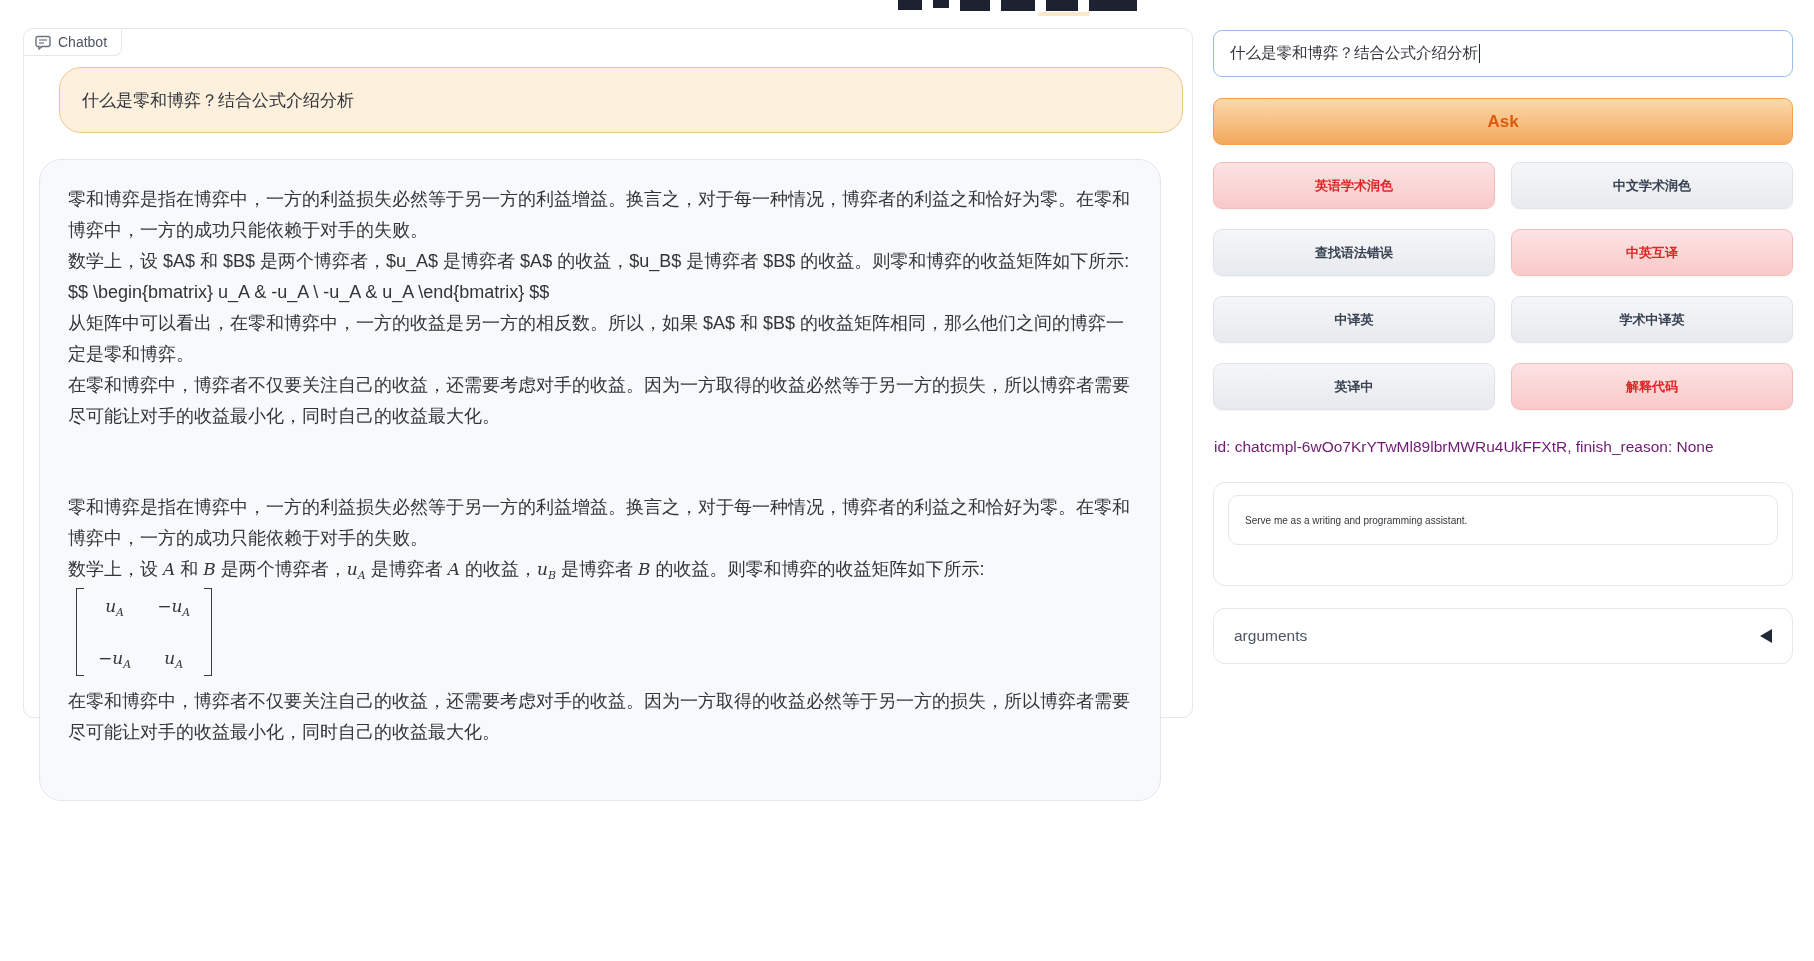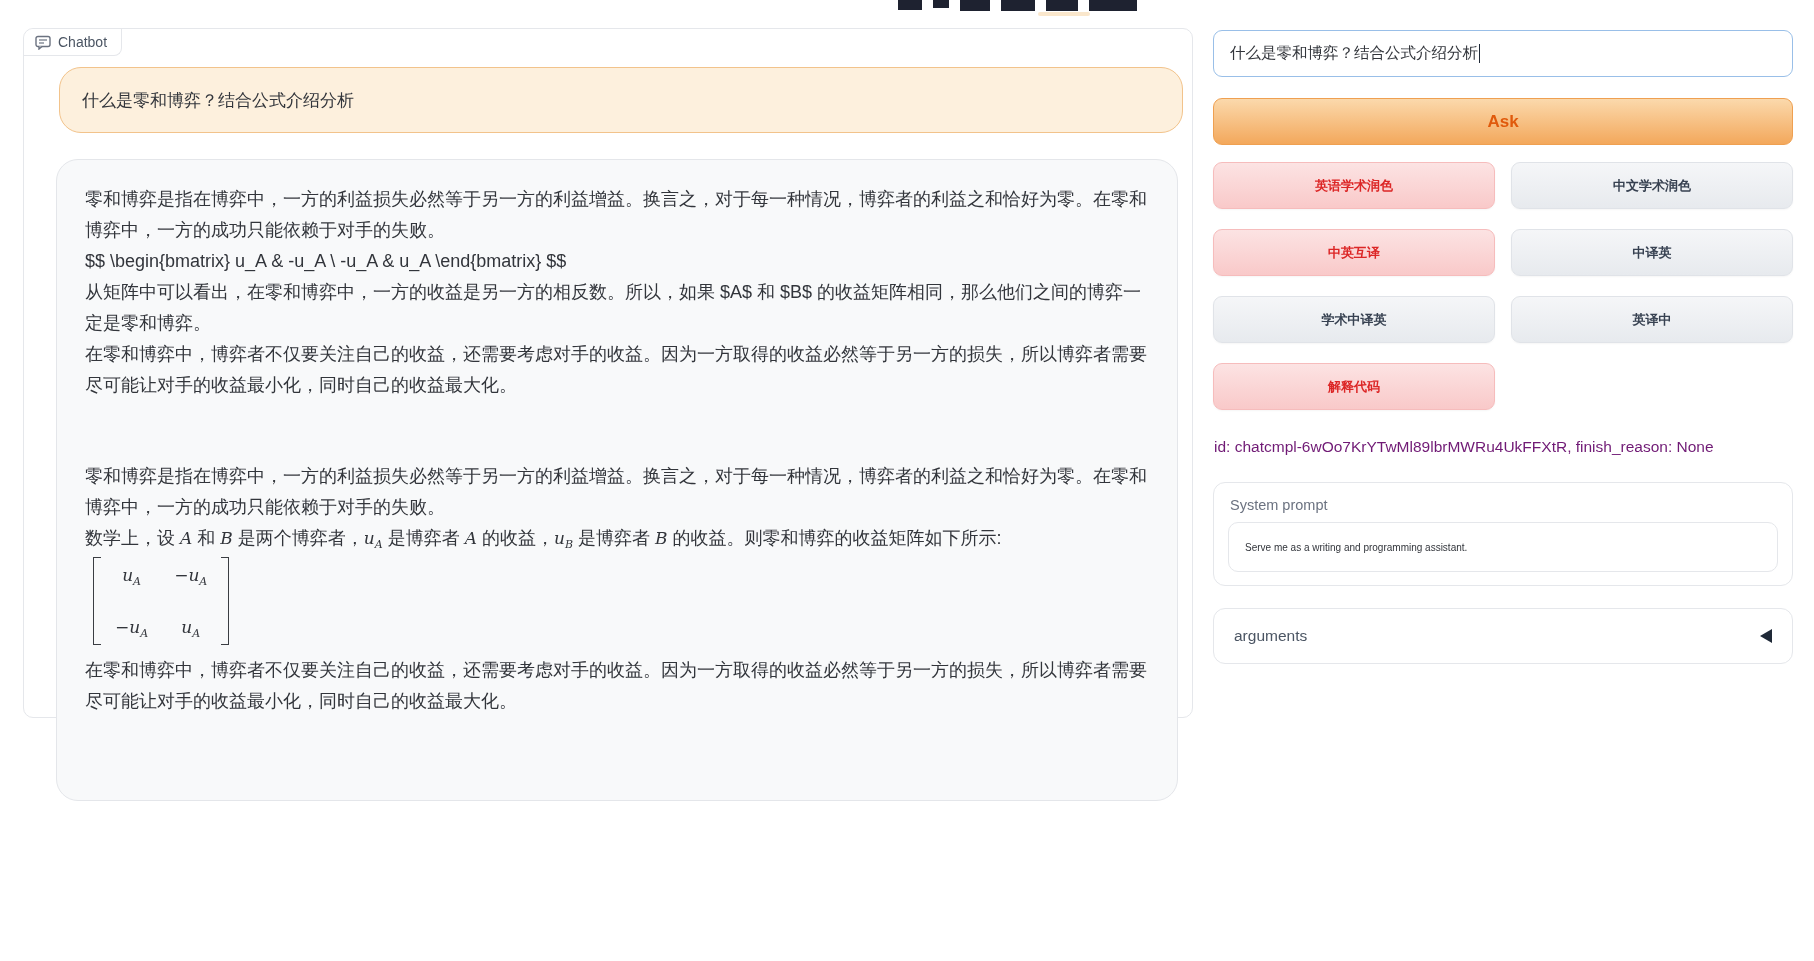--- a/index.html
+++ b/index.html
@@ -18,21 +18,21 @@
   .chatbot-chip { position:absolute; top:0; left:0; display:flex; align-items:center; gap:7px;
     background:#fff; border-right:1px solid #e5e7eb; border-bottom:1px solid #e5e7eb;
     border-top-left-radius:10px; border-bottom-right-radius:8px; padding:5px 14px 5px 11px;
     color:#4b5563; font-size:14px; }
   .chatbot-chip svg { display:block; }
 
   .user-bubble { position:absolute; left:35px; top:38px; width:1124px; height:66px;
     background:#fdf0dd; border:1.5px solid #f2c38b; border-radius:22px;
     display:flex; align-items:center; padding:0 22px; font-size:17px; color:#32353b; }
 
-  .bot-bubble { position:absolute; left:32px; top:130px; width:1122px; height:642px;
+  .bot-bubble { position:absolute; left:15px; top:130px; width:1122px; height:642px;
     background:#f8f9fa; border:1.5px solid #e4e6ea; border-radius:22px;
     padding:24px 28px; font-size:18px; line-height:31px; color:#32353b; overflow:hidden; }
   .msg-line { margin:0; }
   .section-gap { height:60px; }
 
   .math { font-family:"DejaVu Serif", serif; font-style:italic; font-size:17px; color:#32353b; }
   .math sub { font-size:11px; font-style:italic; line-height:0; }
 
   .matrix { display:inline-flex; align-items:stretch; margin:3px 0 3px 8px; }
   .bracket { width:8px; border-top:1.5px solid #3a3d42; border-bottom:1.5px solid #3a3d42; }
@@ -100,20 +100,21 @@
       <span>Chatbot</span>
     </div>
 
     <div class="user-bubble">
       <span>什么是零和博弈？结合公式介绍分析</span>
     </div>
 
     <div class="bot-bubble">
       <div id="raw-section">
           <p class="msg-line">零和博弈是指在博弈中，一方的利益损失必然等于另一方的利益增益。换言之，对于每一种情况，博弈者的利益之和恰好为零。在零和博弈中，一方的成功只能依赖于对手的失败。</p>
+          <p class="msg-line">数学上，设 $A$ 和 $B$ 是两个博弈者，$u_A$ 是博弈者 $A$ 的收益，$u_B$ 是博弈者 $B$ 的收益。则零和博弈的收益矩阵如下所示:</p>
           <p class="msg-line">$$ \begin{bmatrix} u_A &amp; -u_A \ -u_A &amp; u_A \end{bmatrix} $$</p>
           <p class="msg-line">从矩阵中可以看出，在零和博弈中，一方的收益是另一方的相反数。所以，如果 $A$ 和 $B$ 的收益矩阵相同，那么他们之间的博弈一定是零和博弈。</p>
           <p class="msg-line">在零和博弈中，博弈者不仅要关注自己的收益，还需要考虑对手的收益。因为一方取得的收益必然等于另一方的损失，所以博弈者需要尽可能让对手的收益最小化，同时自己的收益最大化。</p>
         </div>
       <div class="section-gap"></div>
       <div id="rendered-section"><p class="msg-line">零和博弈是指在博弈中，一方的利益损失必然等于另一方的利益增益。换言之，对于每一种情况，博弈者的利益之和恰好为零。在零和博弈中，一方的成功只能依赖于对手的失败。</p><p class="msg-line">数学上，设 <span class="math">A</span> 和 <span class="math">B</span> 是两个博弈者，<span class="math">u<sub>A</sub></span> 是博弈者 <span class="math">A</span> 的收益，<span class="math">u<sub>B</sub></span> 是博弈者 <span class="math">B</span> 的收益。则零和博弈的收益矩阵如下所示:</p><div class="matrix">
             <div class="bracket left"></div>
             <div class="matrix-grid">
               <span class="math">u<sub>A</sub></span>
               <span class="math">−u<sub>A</sub></span>
@@ -130,31 +131,31 @@
     <span class="caret"></span>
   </div>
 
   <button class="btn ask-btn">
     <span>Ask</span>
   </button>
 
   <div class="fn-grid">
     <button class="btn fn-btn pink">英语学术润色</button>
     <button class="btn fn-btn gray">中文学术润色</button>
+    <button class="btn fn-btn gray">查找语法错误</button>
     <button class="btn fn-btn pink">中英互译</button>
     <button class="btn fn-btn gray">中译英</button>
     <button class="btn fn-btn gray">学术中译英</button>
     <button class="btn fn-btn gray">英译中</button>
     <button class="btn fn-btn pink">解释代码</button>
   </div>
 
   <div class="status-line">id: chatcmpl-6wOo7KrYTwMl89lbrMWRu4UkFFXtR, finish_reason: None</div>
 
   <div class="sys-panel">
-    <div class="sys-label">System prompt</div>
     <div class="sys-input" role="textbox">
       <span>Serve me as a writing and programming assistant.</span>
     </div>
   </div>
 
   <div class="accordion">
     <span class="accordion-label">arguments</span>
     <span class="tri-left"></span>
   </div>
 

